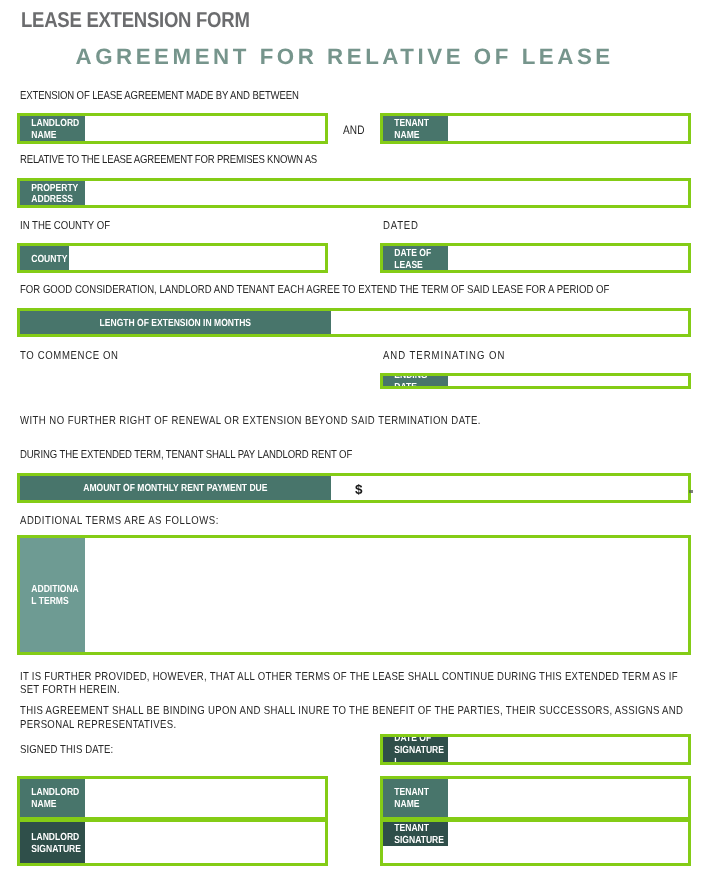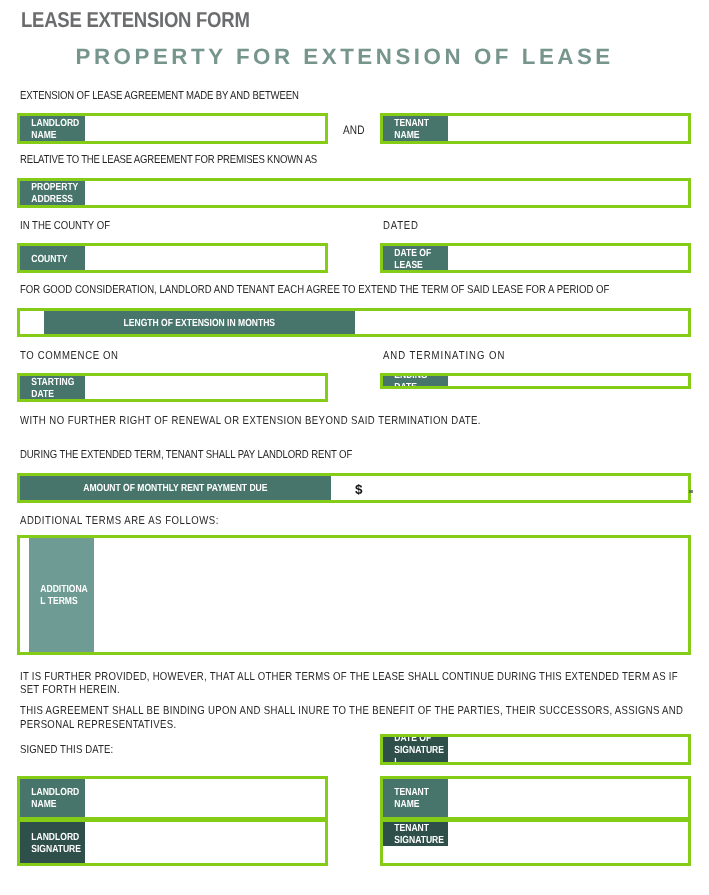--- a/index.html
+++ b/index.html
@@ -38,81 +38,75 @@
     .rentmark{position:absolute;left:338.7px;top:14.8px;width:4.6px;height:2.4px;
            background:#555;opacity:0.75;}
   .dollar{position:absolute;left:5px;top:7.8px;font-size:13.5px;font-weight:bold;color:#1a1a1a;line-height:13.5px;}
 </style>
 </head>
 <body>
 
 <div class="page">
 
   <div class="doc-title">LEASE EXTENSION FORM</div>
-  <div class="doc-subtitle">PROPERTY FOR EXTENSION OF LEASE</div>
+  <div class="doc-subtitle">AGREEMENT FOR RELATIVE OF LEASE</div>
 
   <div class="para" style="letter-spacing:-0.16px;left:19.5px;top:88.8px;">EXTENSION OF LEASE AGREEMENT MADE BY AND BETWEEN</div>
 
   <div class="row" style="left:17px;top:112.8px;width:311px;height:31.2px;">
     <div class="lbl" style="width:65px;">
         <span class="lbltxt">LANDLORD NAME</span>
       </div>
     <div class="fld"></div>
   </div>
   <div class="para" style="font-size:12.2px;letter-spacing:0.2px;left:342.5px;top:123.5px;">AND</div>
   <div class="row" style="left:380px;top:112.8px;width:311px;height:31.2px;">
     <div class="lbl" style="width:65px;">
         <span class="lbltxt">TENANT NAME</span>
       </div>
     <div class="fld"></div>
   </div>
 
   <div class="para" style="letter-spacing:-0.25px;left:19.5px;top:153.4px;">RELATIVE TO THE LEASE AGREEMENT FOR PREMISES KNOWN AS</div>
 
-  <div class="row" style="left:17px;top:178.2px;width:674px;height:29.4px;">
+  <div class="row" style="left:17px;top:178.2px;width:674px;height:29.4px;flex-direction:column;">
     <div class="lbl" style="width:65px;">
         <span class="lbltxt">PROPERTY ADDRESS</span>
       </div>
     <div class="fld"></div>
   </div>
 
   <div class="para" style="letter-spacing:0.0px;left:19.5px;top:219.3px;">IN THE COUNTY OF</div>
   <div class="para" style="letter-spacing:0.95px;left:383.3px;top:219.3px;">DATED</div>
 
   <div class="row" style="left:17px;top:243.2px;width:311px;height:30px;">
-    <div class="lbl" style="width:65px;">
+    <div class="lbl" style="width:49px;">
         <span class="lbltxt">COUNTY</span>
       </div>
     <div class="fld"></div>
   </div>
   <div class="row" style="left:380px;top:243.2px;width:311px;height:30px;">
     <div class="lbl" style="width:65px;">
         <span class="lbltxt">DATE OF LEASE</span>
       </div>
     <div class="fld"></div>
   </div>
 
   <div class="para" style="letter-spacing:0.02px;left:19.5px;top:283.3px;">FOR GOOD CONSIDERATION, LANDLORD AND TENANT EACH AGREE TO EXTEND THE TERM OF SAID LEASE FOR A PERIOD OF</div>
 
-  <div class="row" style="left:17px;top:307.7px;width:674px;height:29.4px;padding-left:24px;">
+  <div class="row" style="left:17px;top:307.7px;width:674px;height:29.4px;">
     <div class="lbl ctr" style="width:311px;">
         <span class="lbltxt">LENGTH OF EXTENSION IN MONTHS</span>
       </div>
     <div class="fld"></div>
   </div>
 
   <div class="para" style="letter-spacing:0.78px;left:19.5px;top:349.1px;">TO COMMENCE ON</div>
   <div class="para" style="letter-spacing:1.17px;left:383.3px;top:349.1px;">AND TERMINATING ON</div>
 
-  <div class="row" style="left:17px;top:372.7px;width:311px;height:29px;">
-    <div class="lbl" style="width:65px;">
-        <span class="lbltxt">STARTING DATE</span>
-      </div>
-    <div class="fld"></div>
-  </div>
   <div class="row" style="left:380px;top:372.7px;width:311px;height:16px;">
     <div class="lbl" style="width:65px;">
         <span class="lbltxt">ENDING DATE</span>
       </div>
     <div class="fld"></div>
   </div>
 
   <div class="para" style="letter-spacing:0.535px;left:19.5px;top:413.7px;">WITH NO FURTHER RIGHT OF RENEWAL OR EXTENSION BEYOND SAID TERMINATION DATE.</div>
   <div class="para" style="letter-spacing:-0.14px;left:19.5px;top:448.1px;">DURING THE EXTENDED TERM, TENANT SHALL PAY LANDLORD RENT OF</div>
 
@@ -121,21 +115,21 @@
         <span class="lbltxt">AMOUNT OF MONTHLY RENT PAYMENT DUE</span>
       </div>
     <div class="fld">
       <span class="dollar">$</span>
       <span class="rentmark"></span>
     </div>
   </div>
 
   <div class="para" style="letter-spacing:0.65px;left:19.5px;top:513.9px;">ADDITIONAL TERMS ARE AS FOLLOWS:</div>
 
-  <div class="row" style="left:17px;top:534.7px;width:674px;height:120px;padding-left:9px;">
+  <div class="row" style="left:17px;top:534.7px;width:674px;height:120px;">
     <div class="lbl light breakall" style="width:65px;">
         <span class="lbltxt">ADDITIONAL TERMS</span>
       </div>
     <div class="fld"></div>
   </div>
 
   <div class="para" style="letter-spacing:0.33px;left:19.5px;top:669.8px;">
     <div>IT IS FURTHER PROVIDED, HOWEVER, THAT ALL OTHER TERMS OF THE LEASE SHALL CONTINUE DURING THIS EXTENDED TERM AS IF</div>
     <div>SET FORTH HEREIN.</div>
   </div>

